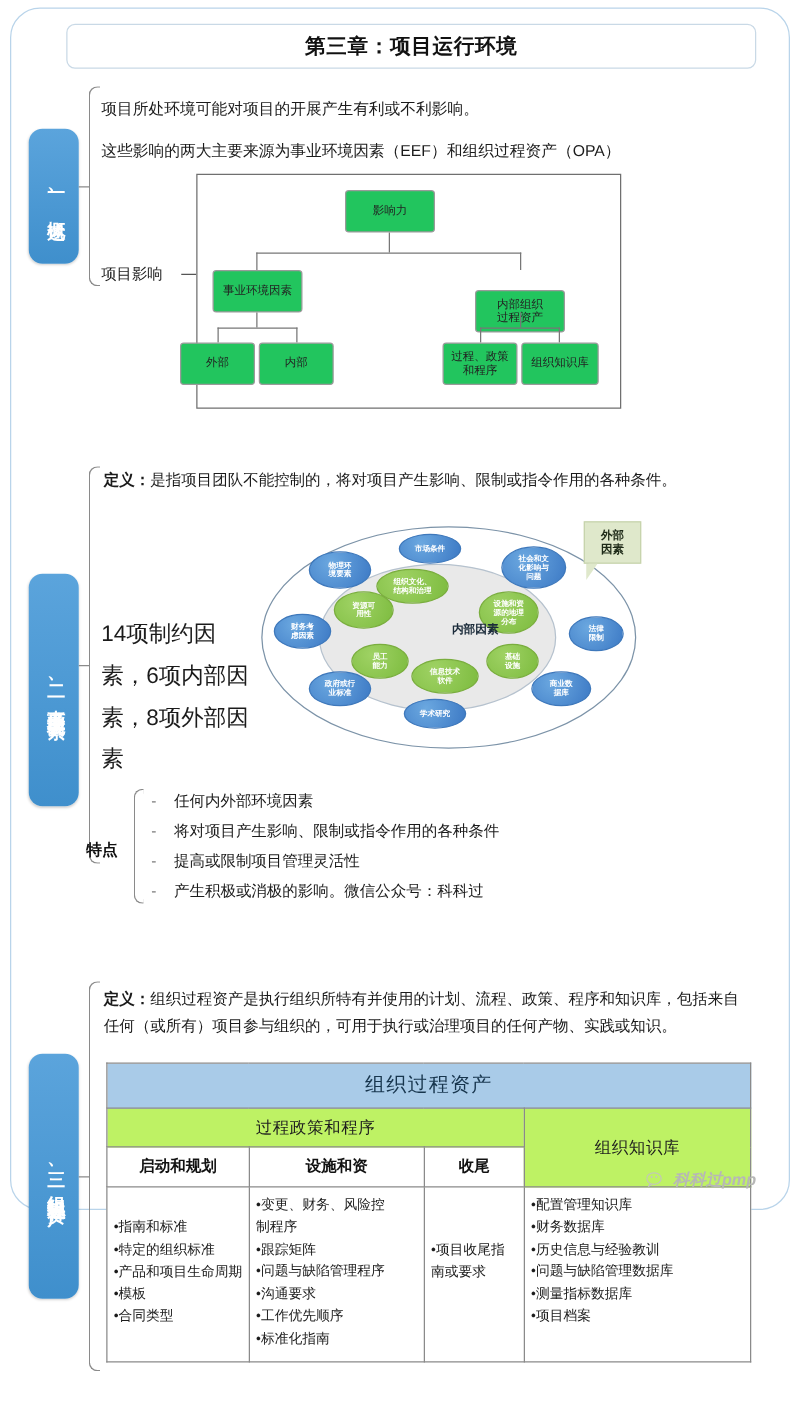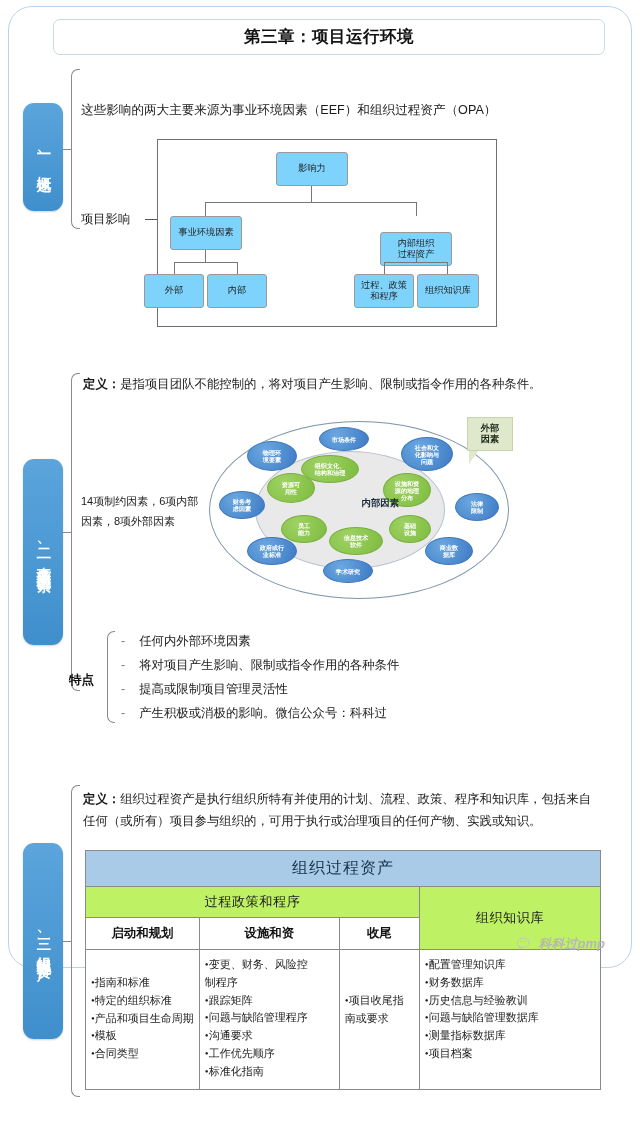--- a/index.html
+++ b/index.html
@@ -58,49 +58,49 @@
     border-top: 1.3px solid #8a8a8a;
     border-bottom: 1.3px solid #8a8a8a;
     border-radius: 7px 0 0 7px;
     width: 9px;
   }
   .tick { position: absolute; height: 1.3px; background: #8a8a8a; }
 
   
   .s1-text { position: absolute; left: 72px; width: 520px; font-size: 12.6px; line-height: 1.95; color: #1b1b1b; }
   #s1-line1 { top: 68px; }
-  #s1-line2 { top: 91px; }
+  #s1-line2 { top: 102px; }
 
   .impact-label { position: absolute; left: 72px; top: 204px; font-size: 12.3px; color: #1b1b1b; }
   .impact-dash { position: absolute; left: 136px; top: 212px; width: 12px; height: 1.2px; background: #555; }
 
   .tree-box {
     position: absolute; left: 148px; top: 132px;
     width: 340px; height: 188px;
     border: 1.2px solid #6f6f6f;
     background: #fff;
   }
   .node {
     position: absolute;
-    background: #7dd3fc;
+    background: #22c55e;
     border: 1px solid #9a9a9a;
     border-radius: 3px;
     display: flex; align-items: center; justify-content: center;
     font-size: 9.2px; line-height: 1.25; color: #222;
     padding: 2px;
   }
   .conn { position: absolute; background: #777; }
 
   
   .s2-def { position: absolute; left: 74px; top: 369px; width: 510px; font-size: 12.4px; color: #1b1b1b; }
   .s2-def b { font-weight: 700; }
 
   .s2-count {
     position: absolute; left: 72px; top: 484px; width: 118px;
-    font-size: 11px; line-height: 1.85; color: #1b1b1b;
+    font-size: 18px; line-height: 1.85; color: #1b1b1b;
   }
 
   .oval-wrap { position: absolute; left: 196px; top: 404px; width: 320px; height: 200px; }
   .ellipse-outer {
     position: absolute; left: 4px; top: 10px; width: 300px; height: 178px;
     border: 1.1px solid #7c93a8; border-radius: 50%; background: #fff;
   }
   .ellipse-mid {
     position: absolute; left: 50px; top: 40px; width: 190px; height: 118px;
     border: 1px solid #b6c2ce; border-radius: 50%; background: #e9e9e9;
@@ -140,21 +140,21 @@
   .s3-def { position: absolute; left: 74px; top: 781px; width: 518px; font-size: 12.4px; line-height: 1.8; color: #1b1b1b; }
   .s3-def b { font-weight: 700; }
 
   .opa-table {
     position: absolute; left: 76px; top: 843px;
     width: 516px;
     border-collapse: collapse;
     font-size: 11.4px;
     background: #fff;
   }
-  .opa-table td { border: 1px solid #8a8a8a; vertical-align: top; font-family: Liberation Serif, serif; }
+  .opa-table td { border: 1px solid #8a8a8a; vertical-align: top; }
   .t-title {
     background: #a9cbe8; text-align: center; font-size: 16px; color: #17354d;
     padding: 7px 0; font-weight: 400; letter-spacing: 1px;
   }
   .t-group {
     background: #bef264; text-align: center; font-size: 13.2px; color: #1e1e1e;
     padding: 6px 0; letter-spacing: .5px;
   }
   .t-sub {
     text-align: center; font-size: 12.4px; font-weight: 700; color: #111;
@@ -186,20 +186,21 @@
   <div class="tab" id="tab-2">
     <span class="tab-text">二、事业环境因素</span>
   </div>
   <div class="tab" id="tab-3">
     <span class="tab-text">三、组织过程资产</span>
   </div>
 
   <div class="brace" style="left:62px; top:62px; height:160px;"></div>
   <div class="tick" style="left:54px; top:142px; width:9px;"></div>
 
+  <div class="s1-text" id="s1-line1">项目所处环境可能对项目的开展产生有利或不利影响。</div>
   <div class="s1-text" id="s1-line2">这些影响的两大主要来源为事业环境因素（EEF）和组织过程资产（OPA）</div>
 
   <div class="impact-label">项目影响</div>
   <div class="impact-dash"></div>
 
   <div class="tree-box">
 
     <div class="node" style="left:118px; top:12px; width:72px; height:34px;">
       <span>影响力</span>
     </div>

